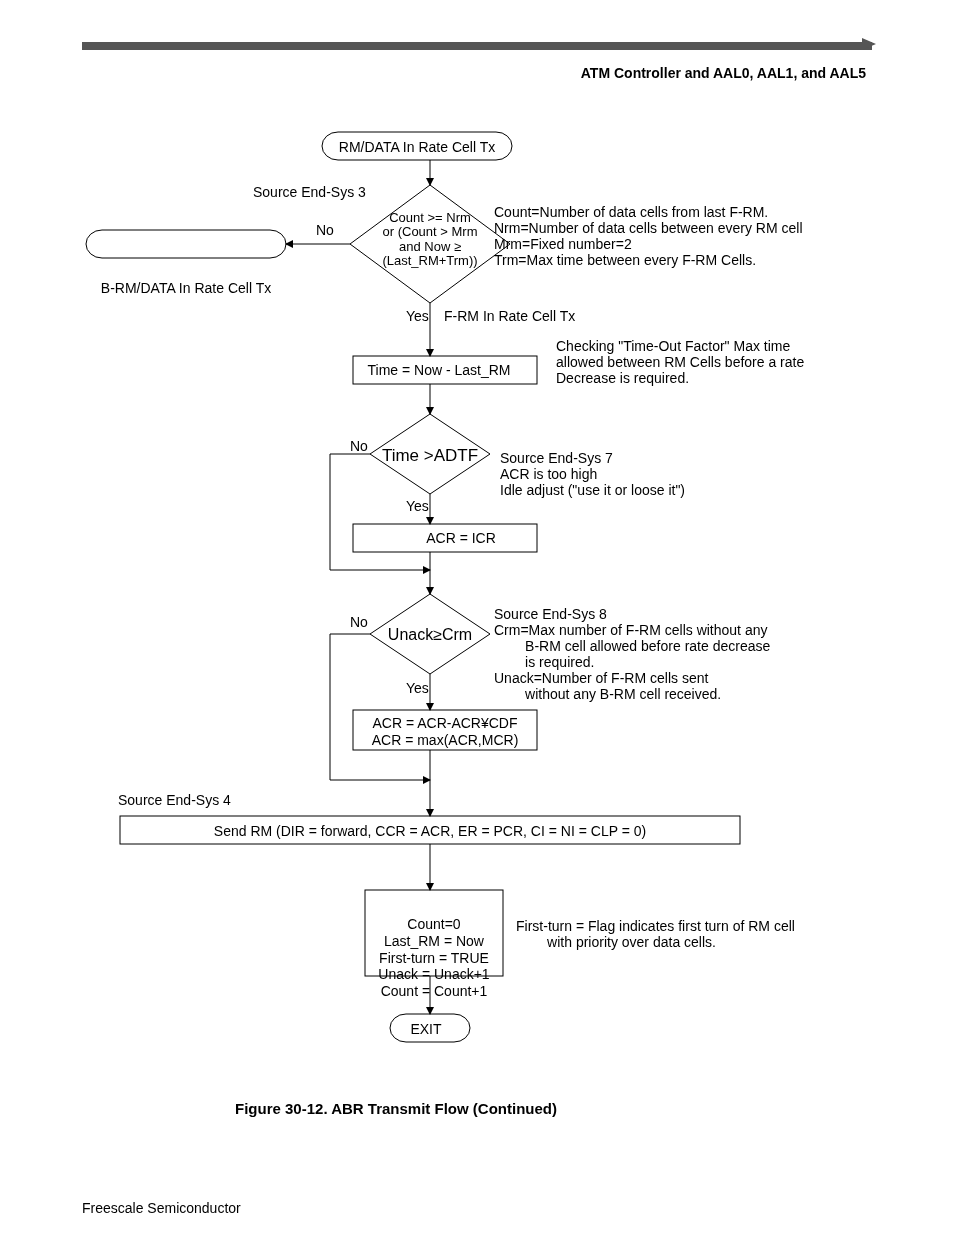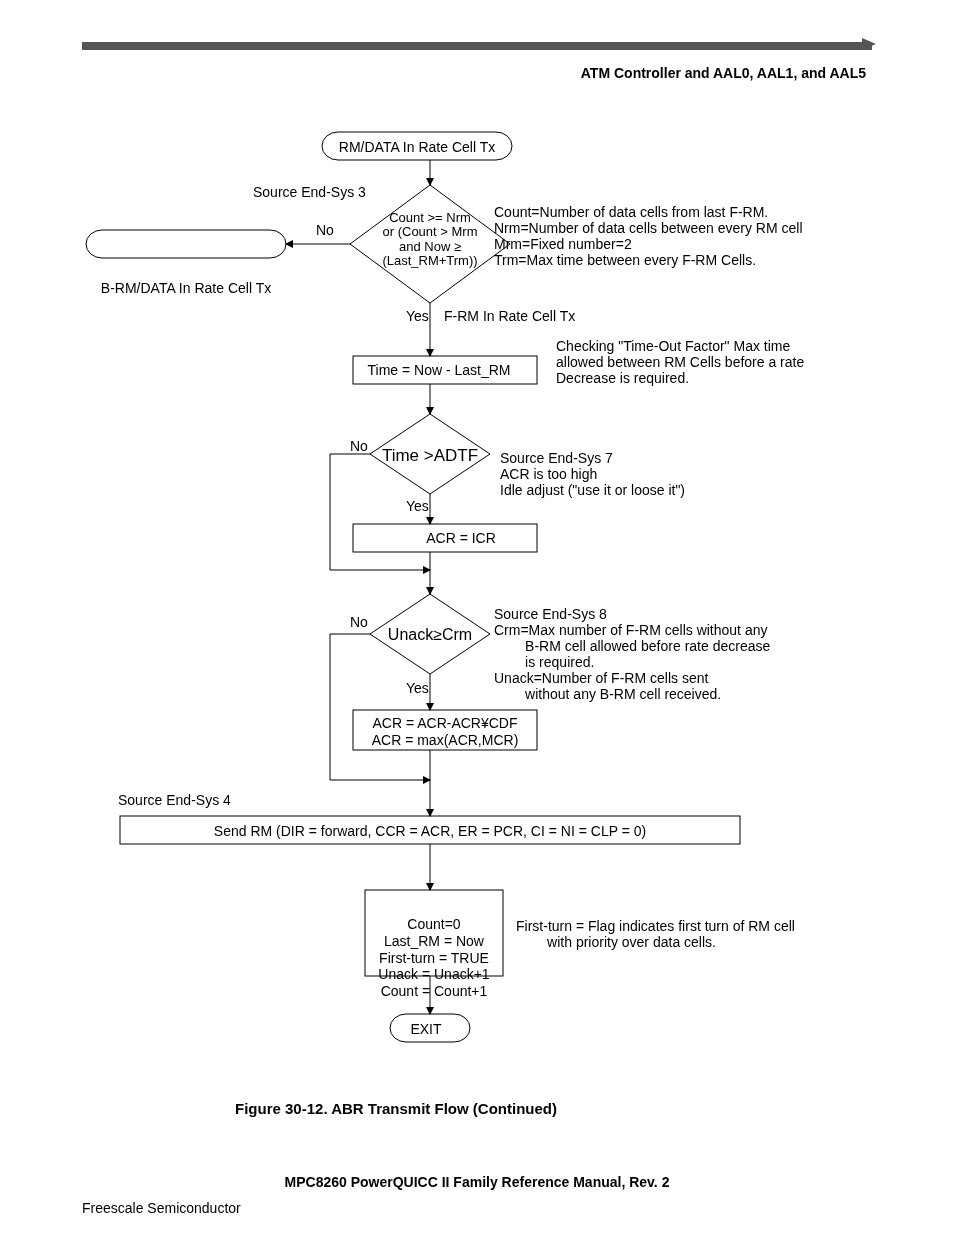--- a/index.html
+++ b/index.html
@@ -192,17 +192,16 @@
   <div class="lbl" style="left:494px; top:606px;">Source End-Sys 8
 Crm=Max number of F-RM cells without any
         B-RM cell allowed before rate decrease
         is required.
 Unack=Number of F-RM cells sent
         without any B-RM cell received.</div>
   <div class="lbl" style="left:516px; top:918px;">First-turn = Flag indicates first turn of RM cell
         with priority over data cells.</div>
 
   <div class="caption" style="top:1100px;">Figure 30-12. ABR Transmit Flow (Continued)</div>
-  <div class="manual" style="top:1174px;">MPC8260 PowerQUICC II Family Reference Manual, Rev. 2</div>
   <div class="footer-l" style="top:1200px;">Freescale Semiconductor</div>
   <div class="footer-r" style="top:1202px;">30-23</div>
 
 </div>
 
 </body></html>

